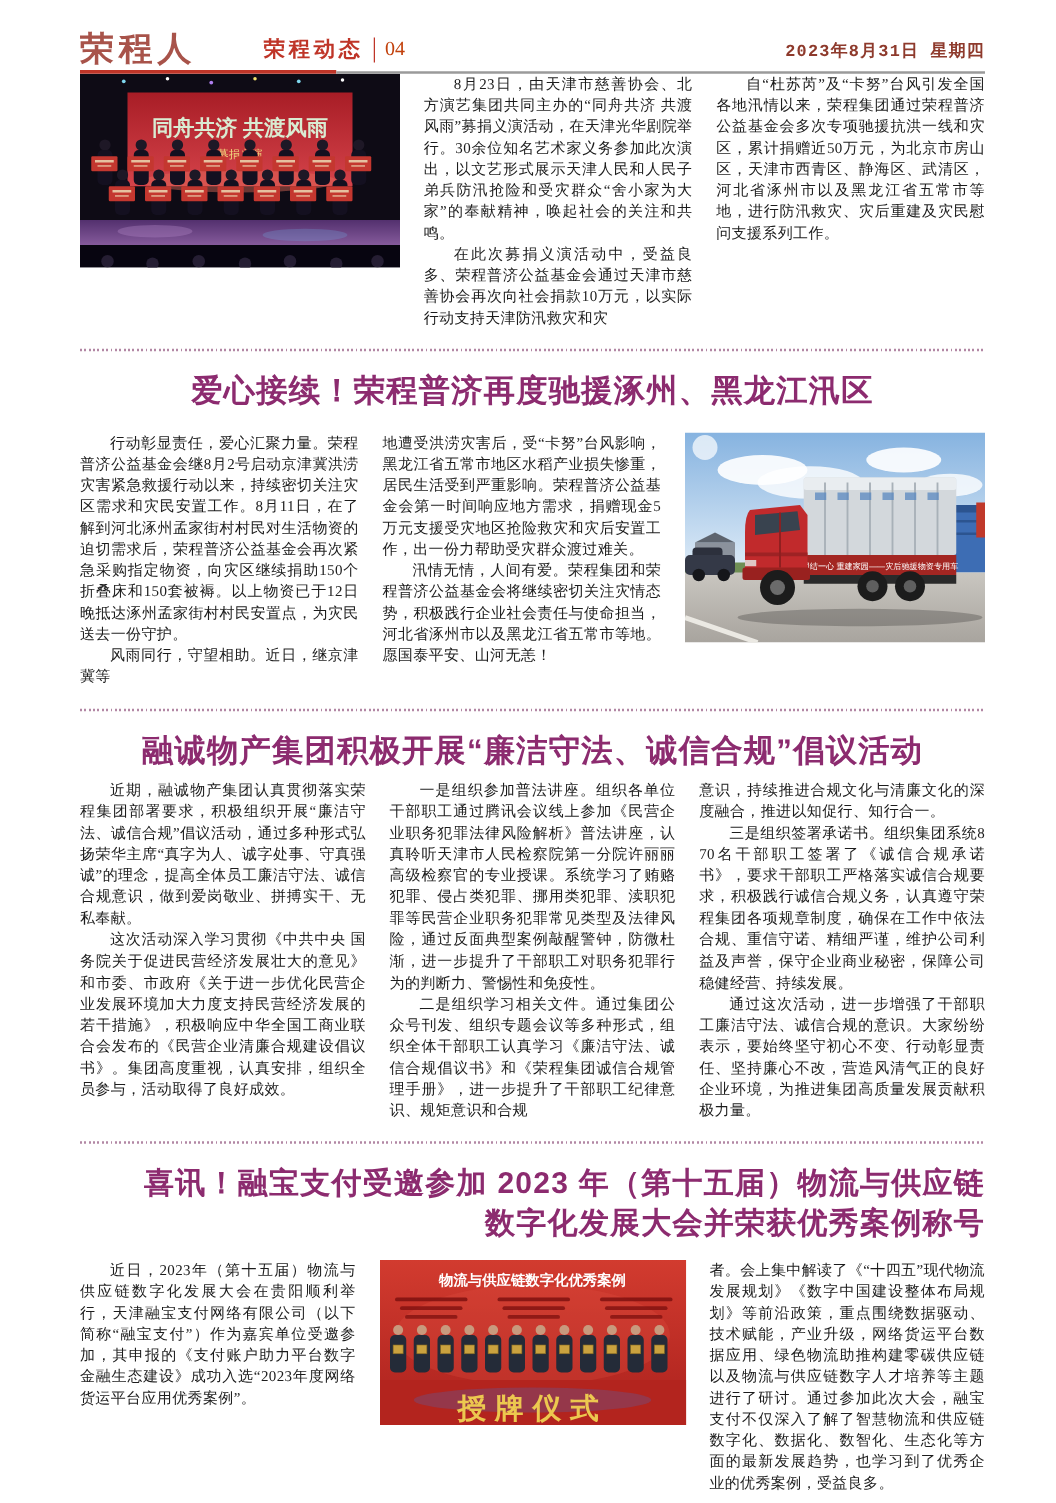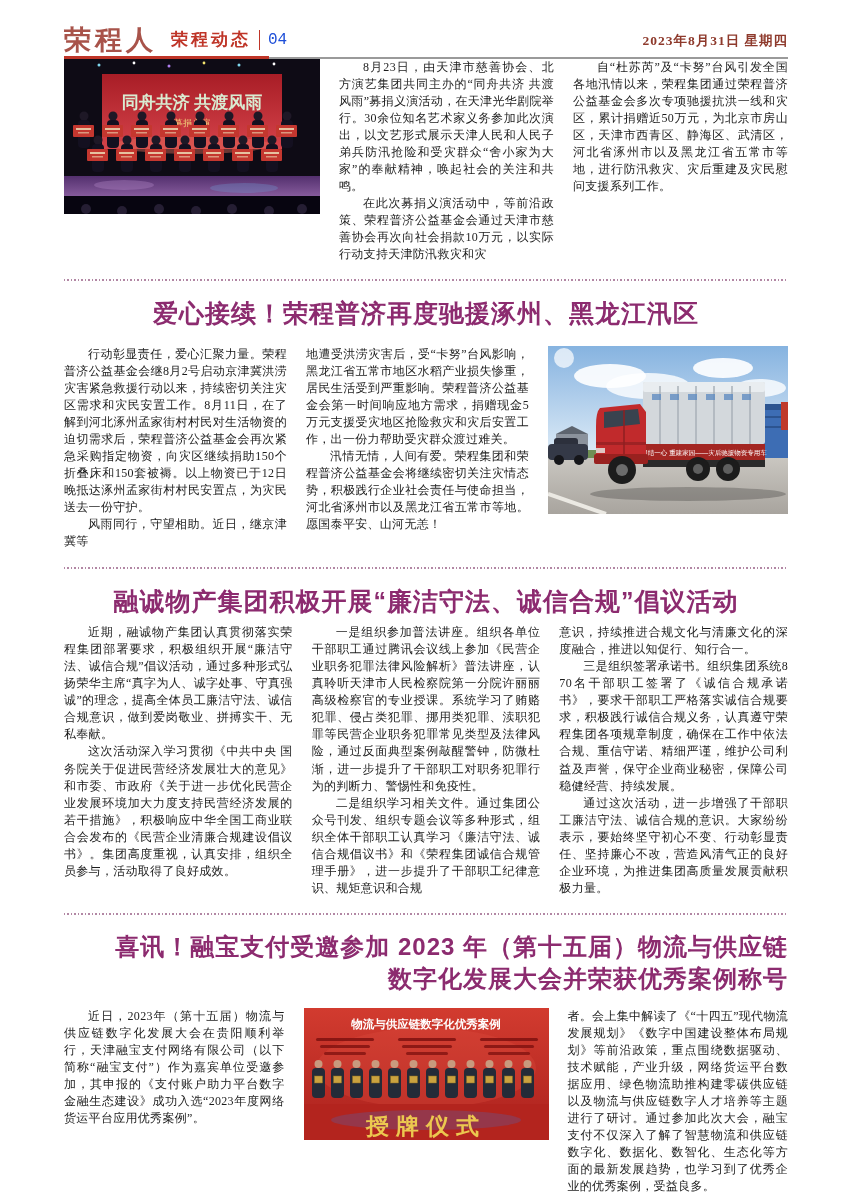--- a/index.html
+++ b/index.html
@@ -10,25 +10,25 @@
   }
   
   .masthead{display:flex;align-items:flex-end;justify-content:space-between;}
   .mh-left{display:flex;align-items:flex-end;gap:14px;}
   .logo{
     font-family:"DejaVu Serif","Liberation Serif",serif;font-weight:bold;
     font-size:27px;color:#a8534a;letter-spacing:4px;line-height:1;
   }
   .section-block{display:flex;align-items:center;gap:8px;padding-bottom:2px;}
   .section{font-family:"Liberation Sans","DejaVu Sans",sans-serif;font-weight:bold;
-    font-size:17px;color:#bf3528;letter-spacing:3px;}
+    font-size:17px;color:#bf3528;letter-spacing:3px;margin-left:40px;}
   .vbar{width:1px;height:20px;background:#bf3528;display:inline-block;}
-  .pageno{font-family:Liberation Mono, monospace;
-    font-size:16px;color:#1d4ed8;}
-  .date{font-family:Liberation Serif, serif;font-weight:bold;
+  .pageno{font-family:Liberation Serif, serif;
+    font-size:16px;color:#c2410c;}
+  .date{font-family:Liberation Mono, monospace;font-weight:bold;
     font-size:13.5px;color:#8e3a2c;letter-spacing:1px;padding-bottom:3px;}
   .header-rule{display:flex;margin-top:3px;height:3px;align-items:center;}
   .rule-red{width:205px;height:2.5px;background:#bf3528;}
   .rule-gray{flex:1;height:2px;background:#9a9a9a;}
   
   .headline{
     font-family:"Liberation Sans","DejaVu Sans",sans-serif;font-weight:bold;
     color:#8c2b6f;text-align:center;font-size:25px;letter-spacing:1px;
     margin:0;line-height:1.35;
   }
@@ -145,21 +145,21 @@
             <circle cx="58" cy="152" r="5" fill="#251e33"></circle>
           <circle cx="95" cy="150" r="5" fill="#251e33"></circle>
             <circle cx="132" cy="152" r="5" fill="#251e33"></circle>
           <circle cx="168" cy="150" r="5" fill="#251e33"></circle>
             <circle cx="205" cy="152" r="5" fill="#251e33"></circle>
           <circle cx="238" cy="150" r="5" fill="#251e33"></circle>
         </svg>
       </figure>
       <div class="col">
         <p class="indent">8月23日，由天津市慈善协会、北方演艺集团共同主办的“同舟共济 共渡风雨”募捐义演活动，在天津光华剧院举行。30余位知名艺术家义务参加此次演出，以文艺形式展示天津人民和人民子弟兵防汛抢险和受灾群众“舍小家为大家”的奉献精神，唤起社会的关注和共鸣。</p>
-        <p class="indent">在此次募捐义演活动中，等前沿政策、荣程普济公益基金会通过天津市慈善协会再次向社会捐款10万元，以实际行动支持天津防汛救灾和灾</p>
+        <p class="indent">在此次募捐义演活动中，受益良多、荣程普济公益基金会通过天津市慈善协会再次向社会捐款10万元，以实际行动支持天津防汛救灾和灾</p>
       </div>
       <div class="col">
         <p class="indent">自“杜苏芮”及“卡努”台风引发全国各地汛情以来，荣程集团通过荣程普济公益基金会多次专项驰援抗洪一线和灾区，累计捐赠近50万元，为北京市房山区，天津市西青区、静海区、武清区，河北省涿州市以及黑龙江省五常市等地，进行防汛救灾、灾后重建及灾民慰问支援系列工作。</p>
       </div>
     </div>
   </article>
 
   <div class="divider"></div>
 
   <article class="a2">

